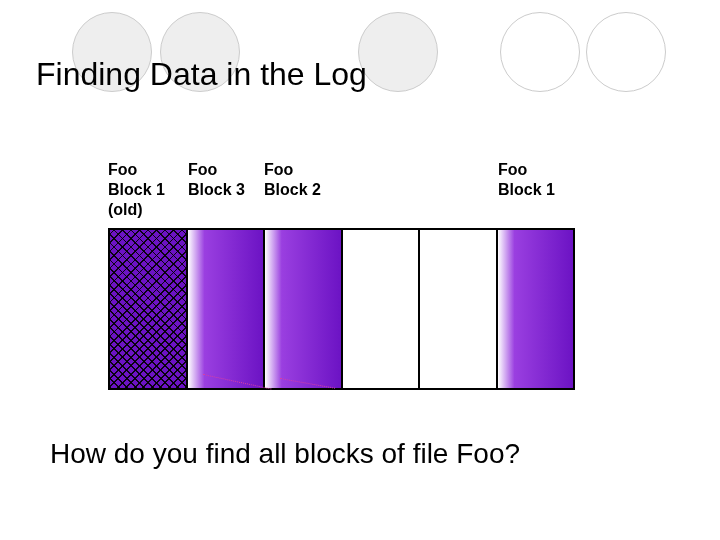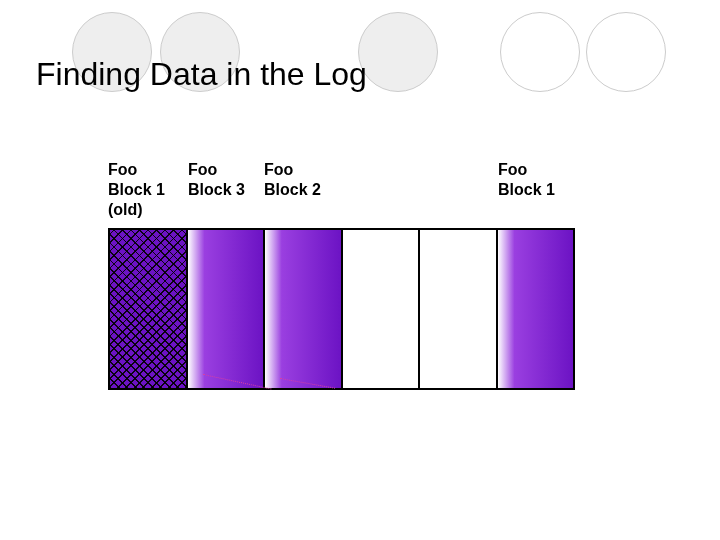--- a/index.html
+++ b/index.html
@@ -60,13 +60,14 @@
     <div class="block grad"></div>
     <div class="block grad"></div>
     <div class="block"></div>
     <div class="block"></div>
     <div class="block grad"></div>
   </div>
 
   <div class="pinkline pl1"></div>
   <div class="pinkline pl2"></div>
 
+  <div class="question">How do you find all blocks of file Foo?</div>
 </div>
 
 </body></html>

